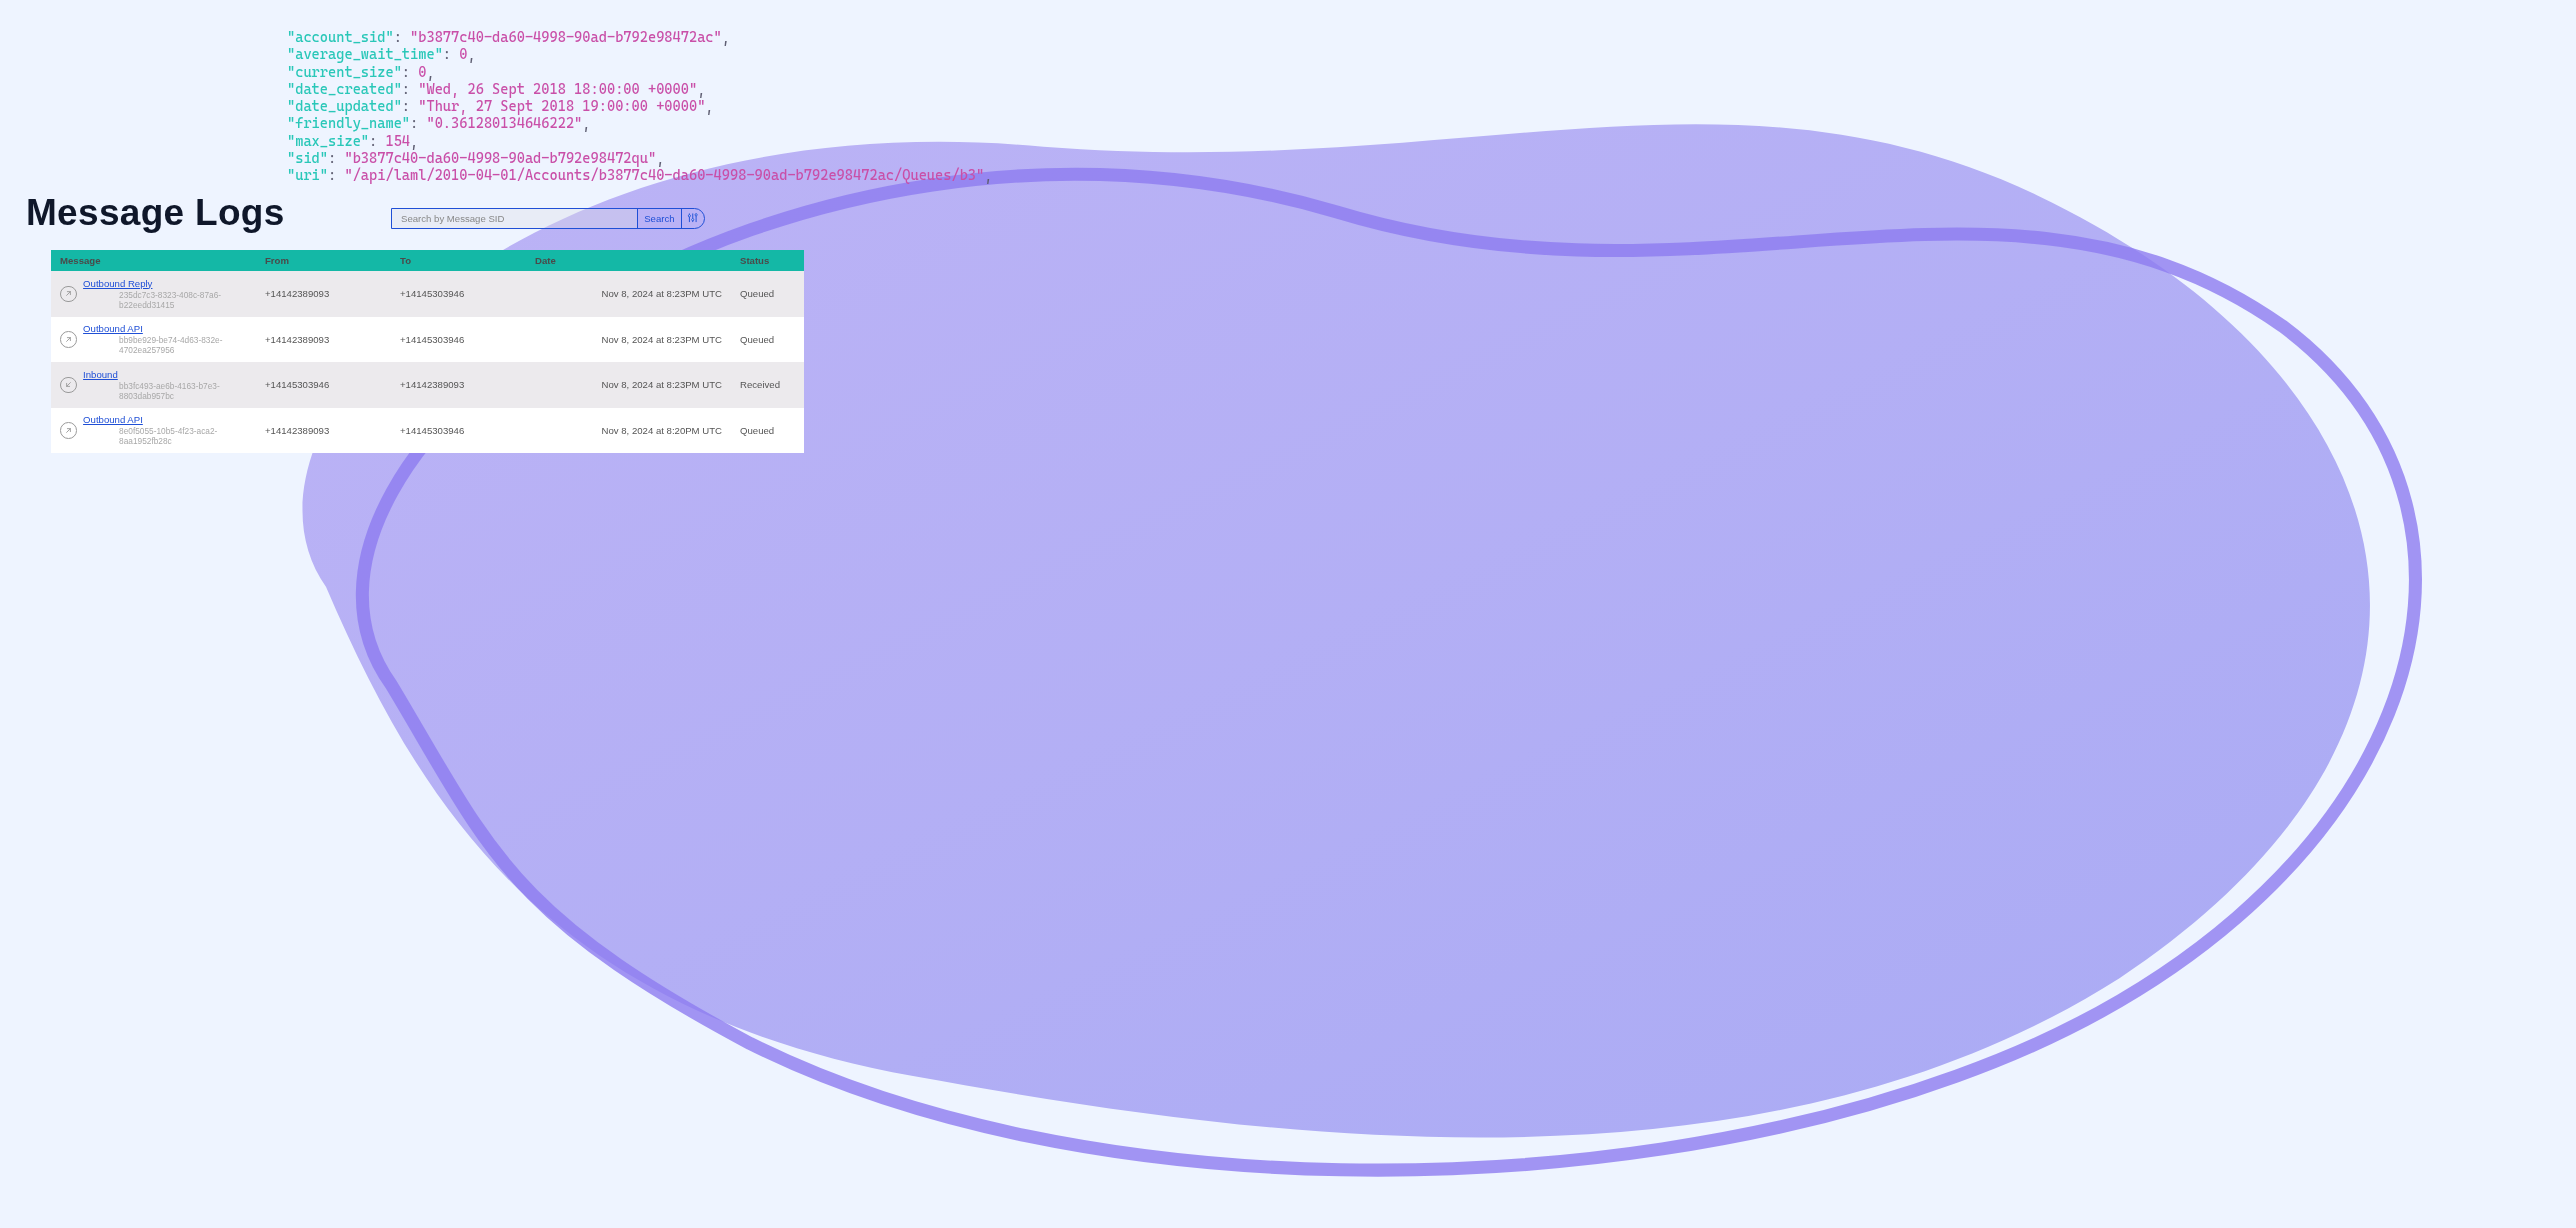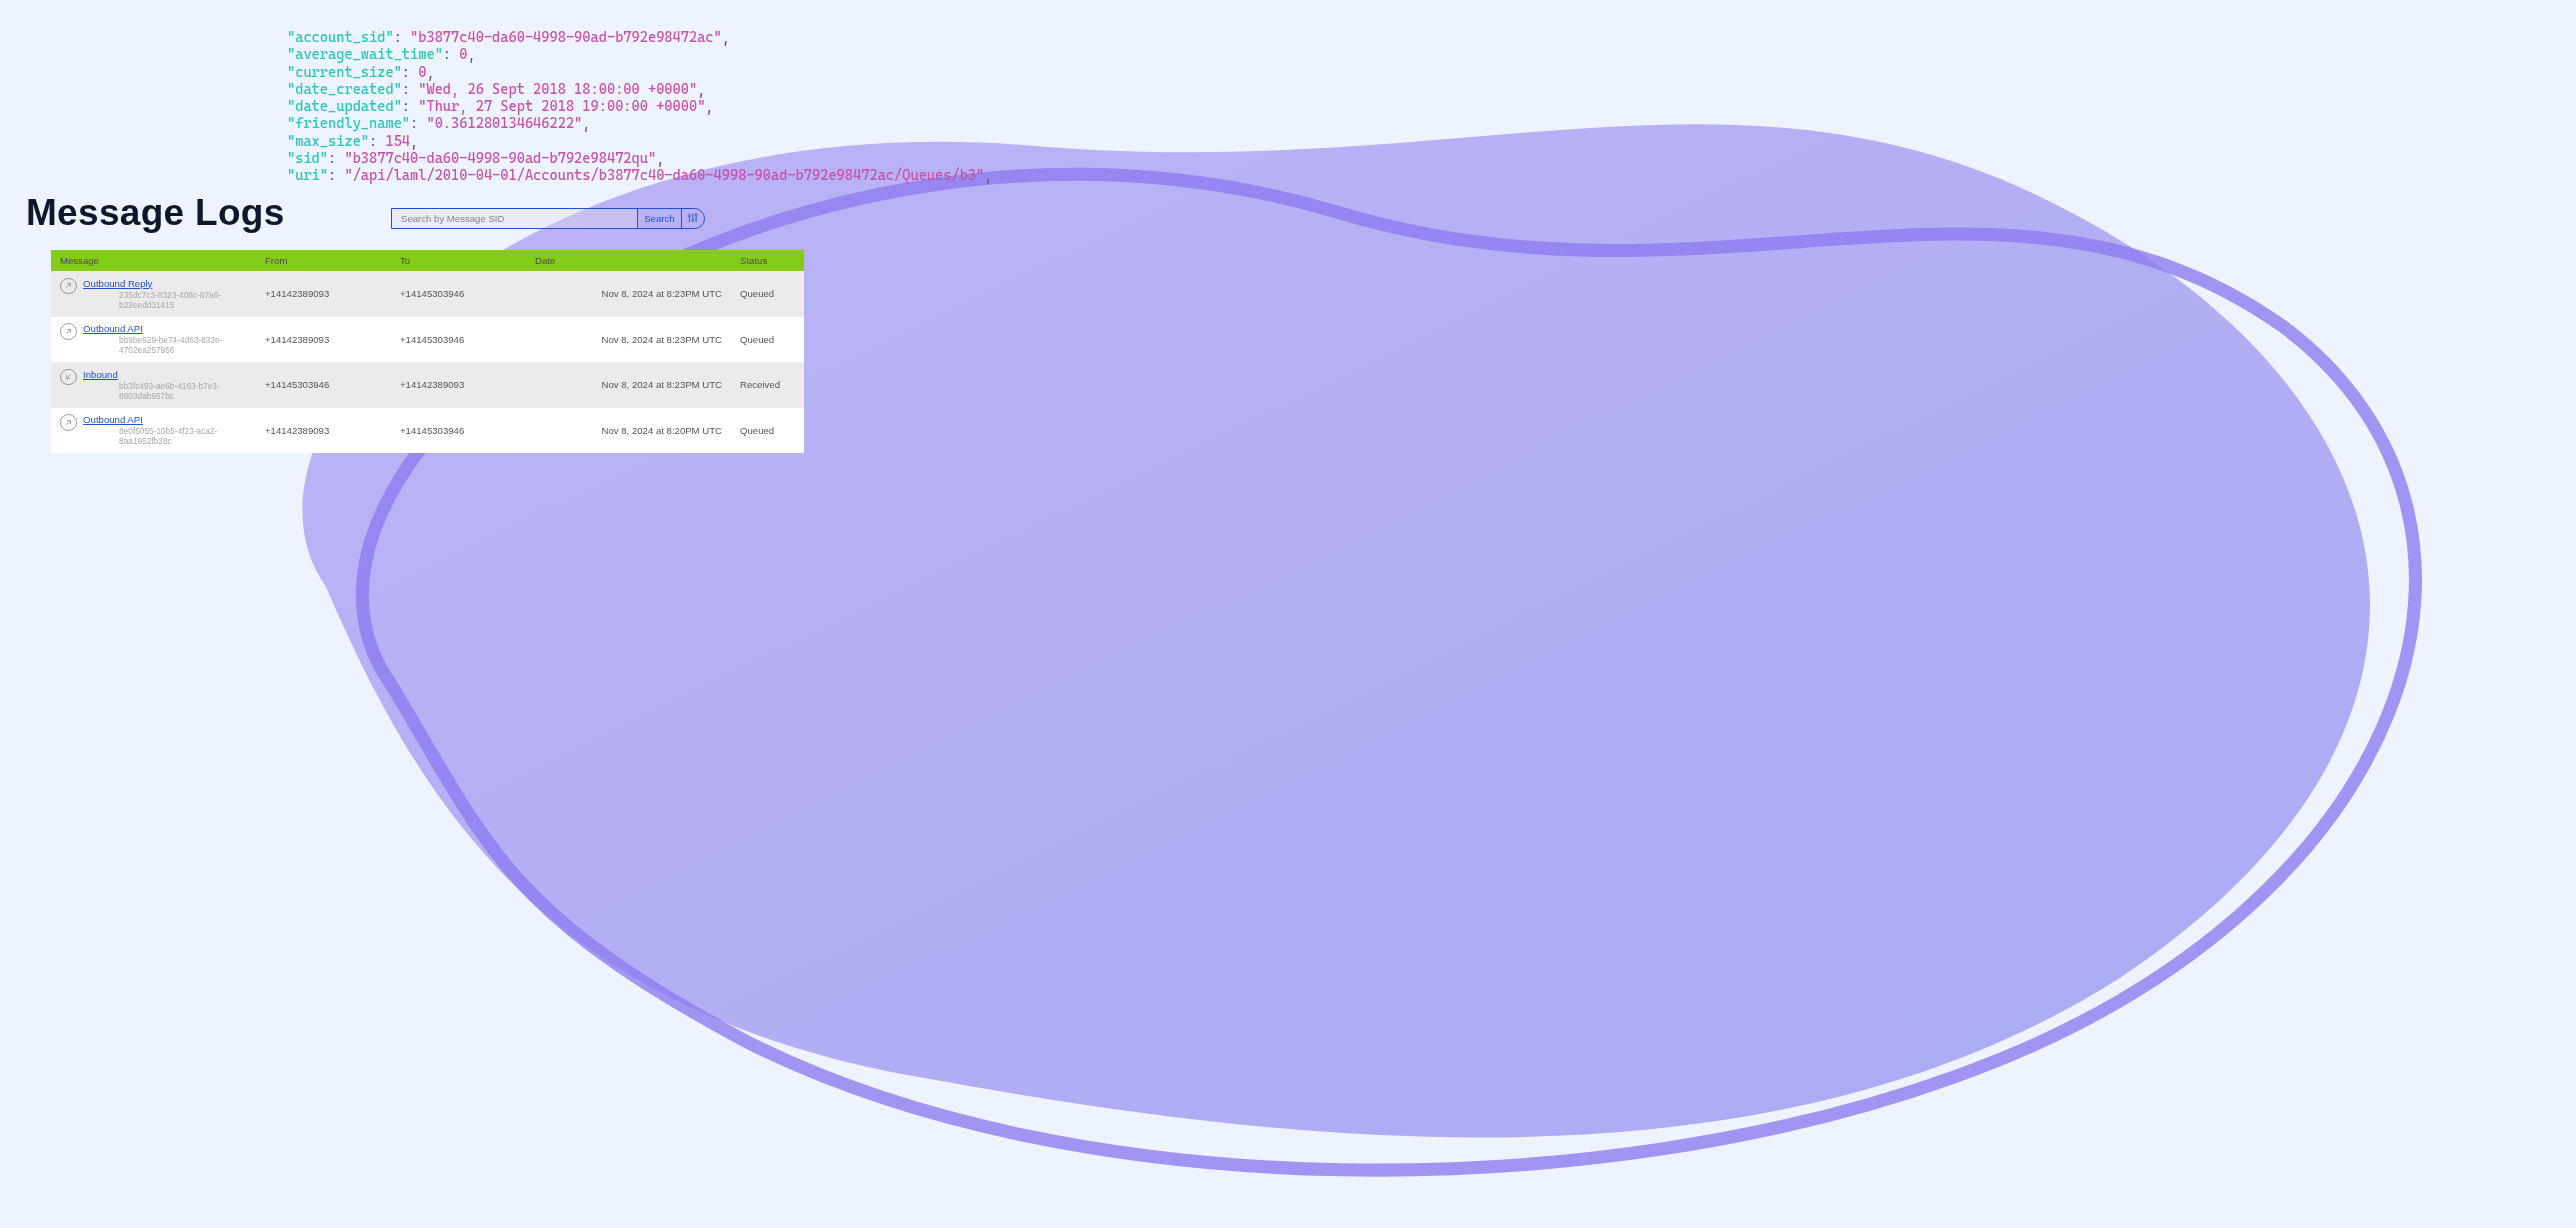--- a/index.html
+++ b/index.html
@@ -100,35 +100,35 @@
     left: 51px;
     width: 753px;
     z-index: 2;
     border-collapse: collapse;
     background: #fff;
     font-size: 9.6px;
     box-shadow: none;
   }
   .logs-table thead th {
     text-align: left;
-    background: #84cc16;
+    background: #14b8a6;
     color: #4a4a4a;
-    font-weight: 400;
+    font-weight: 700;
     padding: 5.1px 9px;
     font-size: 9.6px;
   }
   .logs-table tbody tr { height: 44px; }
   .logs-table tbody tr:nth-child(odd)  { background: #eceaed; }
   .logs-table tbody tr:nth-child(even) { background: #ffffff; }
   .logs-table td {
     padding: 6.4px 9px;
     vertical-align: middle;
     color: #555;
   }
-  .msg-cell { display: flex; align-items: flex-start; gap: 6.4px; }
+  .msg-cell { display: flex; align-items: center; gap: 6.4px; }
   .dir-icon {
     width: 16.7px; height: 16.7px;
     border: 1.3px solid #9a9a9a;
     border-radius: 50%;
     display: inline-flex;
     align-items: center;
     justify-content: center;
     color: #9a9a9a;
     flex-shrink: 0;
   }

